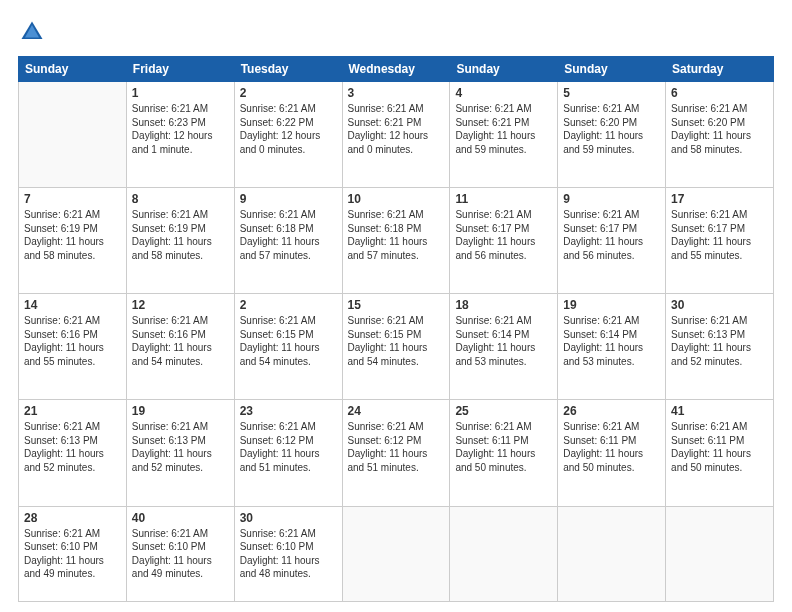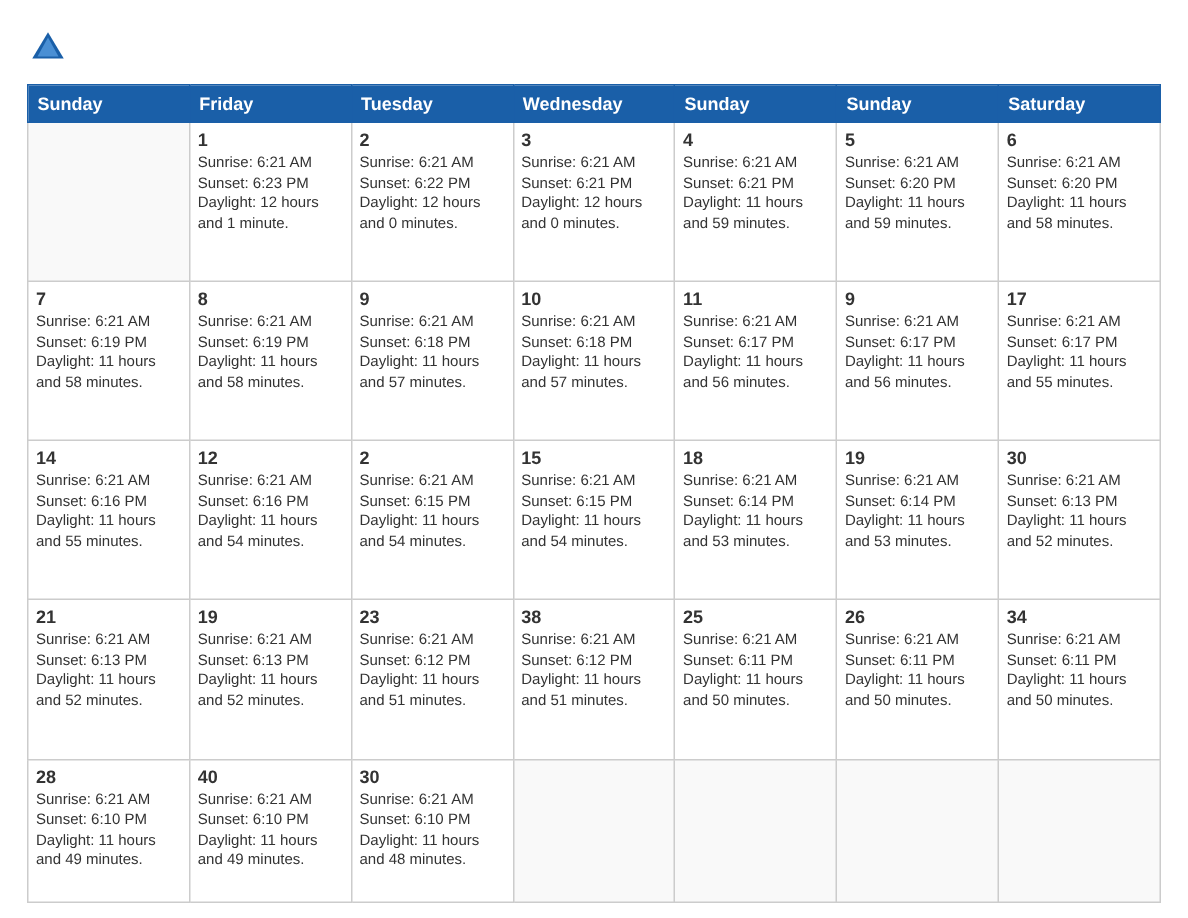--- a/index.html
+++ b/index.html
@@ -236,33 +236,33 @@
             </td>
             <td>
               <span class="day-num">19</span>
               <div class="day-info">Sunrise: 6:21 AM<br>Sunset: 6:13 PM<br>Daylight: 11 hours and 52 minutes.</div>
             </td>
             <td>
               <span class="day-num">23</span>
               <div class="day-info">Sunrise: 6:21 AM<br>Sunset: 6:12 PM<br>Daylight: 11 hours and 51 minutes.</div>
             </td>
             <td>
-              <span class="day-num">38</span>
+              <span class="day-num">24</span>
               <div class="day-info">Sunrise: 6:21 AM<br>Sunset: 6:12 PM<br>Daylight: 11 hours and 51 minutes.</div>
             </td>
             <td>
               <span class="day-num">25</span>
               <div class="day-info">Sunrise: 6:21 AM<br>Sunset: 6:11 PM<br>Daylight: 11 hours and 50 minutes.</div>
             </td>
             <td>
               <span class="day-num">26</span>
               <div class="day-info">Sunrise: 6:21 AM<br>Sunset: 6:11 PM<br>Daylight: 11 hours and 50 minutes.</div>
             </td>
             <td>
-              <span class="day-num">34</span>
+              <span class="day-num">41</span>
               <div class="day-info">Sunrise: 6:21 AM<br>Sunset: 6:11 PM<br>Daylight: 11 hours and 50 minutes.</div>
             </td>
           </tr>
           <tr>
             <td>
               <span class="day-num">28</span>
               <div class="day-info">Sunrise: 6:21 AM<br>Sunset: 6:10 PM<br>Daylight: 11 hours and 49 minutes.</div>
             </td>
             <td>
               <span class="day-num">40</span>

